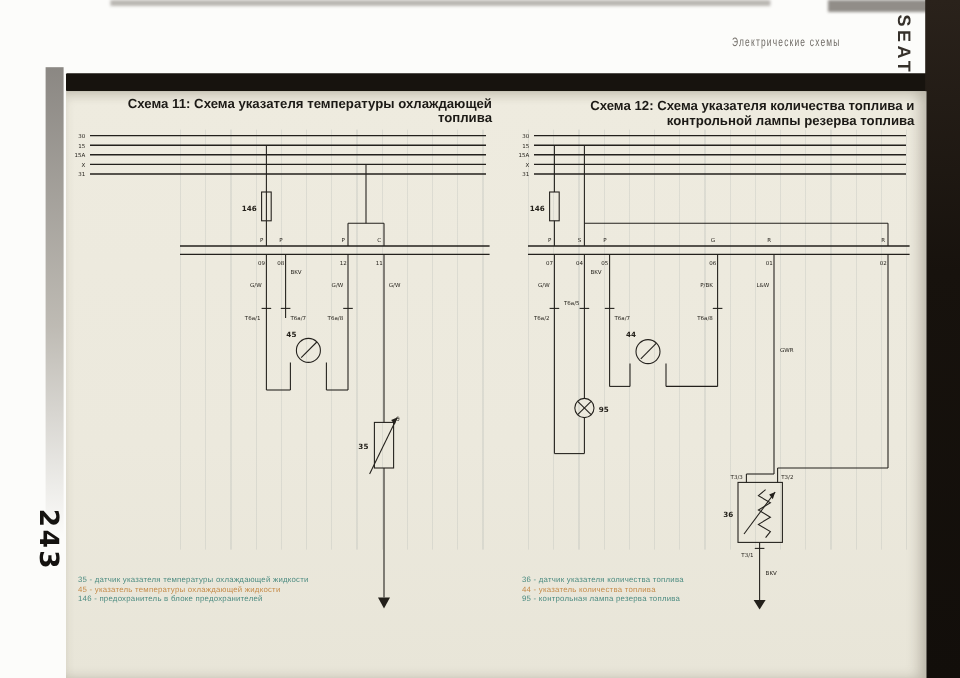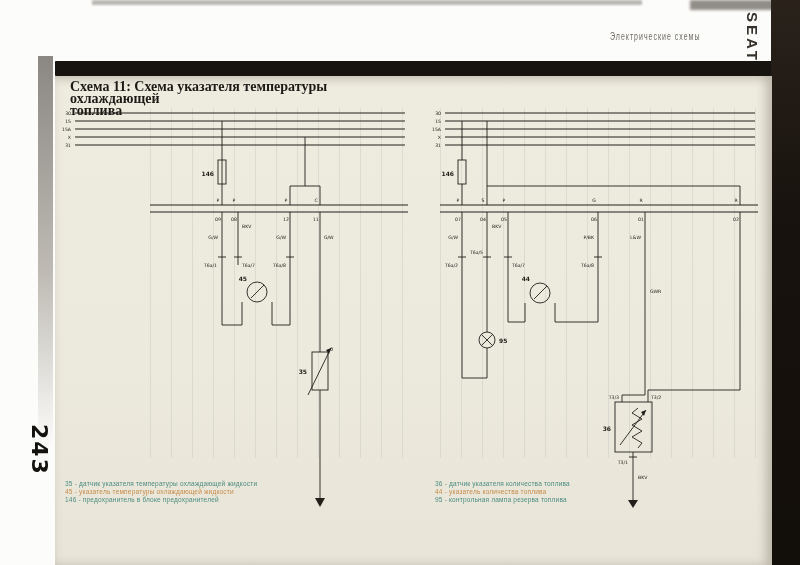--- a/index.html
+++ b/index.html
@@ -27,22 +27,22 @@
   .page-num{position:absolute;left:27px;top:424px;writing-mode:vertical-rl;
             font-weight:bold;font-size:22px;letter-spacing:2px;color:#14120f;
             font-family:"DejaVu Sans",sans-serif;}
   .page-num span{display:block;}
 
   
   .scan{position:absolute;left:55px;top:76px;width:717px;height:489px;
         background:linear-gradient(180deg,#eeebdf 0%,#ece9dd 60%,#e8e5d8 100%);
         box-shadow:inset -7px 0 10px rgba(70,58,44,.22), inset 0 5px 8px rgba(70,58,44,.10);}
 
-  .dtitle{position:absolute;text-align:left;font-family:Liberation Serif, serif;
-          font-weight:bold;font-size:14px;line-height:12px;color:#1c1a16;}
+  .dtitle{position:absolute;text-align:right;font-family:Liberation Sans, sans-serif;
+          font-weight:bold;font-size:11px;line-height:12px;color:#1c1a16;}
 
   .grid{position:absolute;background:repeating-linear-gradient(90deg,
         rgba(70,90,100,.10) 0 1px, transparent 1px 21px);}
 
   .schematic{position:absolute;}
   .schematic text{fill:#24211b;font-family:"DejaVu Sans",sans-serif;}
   .s4{font-size:4.6px;}
   .s5{font-size:5px;}
   .s6{font-size:6px;font-weight:bold;}
 
@@ -69,20 +69,24 @@
   </div>
 
   <div class="scan"></div>
 
   <div class="grid" style="left:150px;top:108px;width:262px;height:350px"></div>
   <div class="grid" style="left:440px;top:108px;width:322px;height:350px"></div>
 
   <div class="dtitle" style="left:70px;top:81px;width:340px">
     <div>Схема 11: Схема указателя температуры охлаждающей</div>
     <div>топлива</div>
+  </div>
+  <div class="dtitle" style="left:432px;top:83px;width:330px">
+    <div>Схема 12: Схема указателя количества топлива и</div>
+    <div>контрольной лампы резерва топлива</div>
   </div>
 
   <svg class="schematic" style="left:55px;top:105px" width="365" height="415" viewBox="0 0 365 415">
     <g stroke="#23201c" stroke-width="1.2">
       <line x1="20" y1="8" x2="350" y2="8"></line>
         <line x1="20" y1="16" x2="350" y2="16"></line>
       <line x1="20" y1="24" x2="350" y2="24"></line>
         <line x1="20" y1="32" x2="350" y2="32"></line>
       <line x1="20" y1="40" x2="350" y2="40"></line>
     </g>

